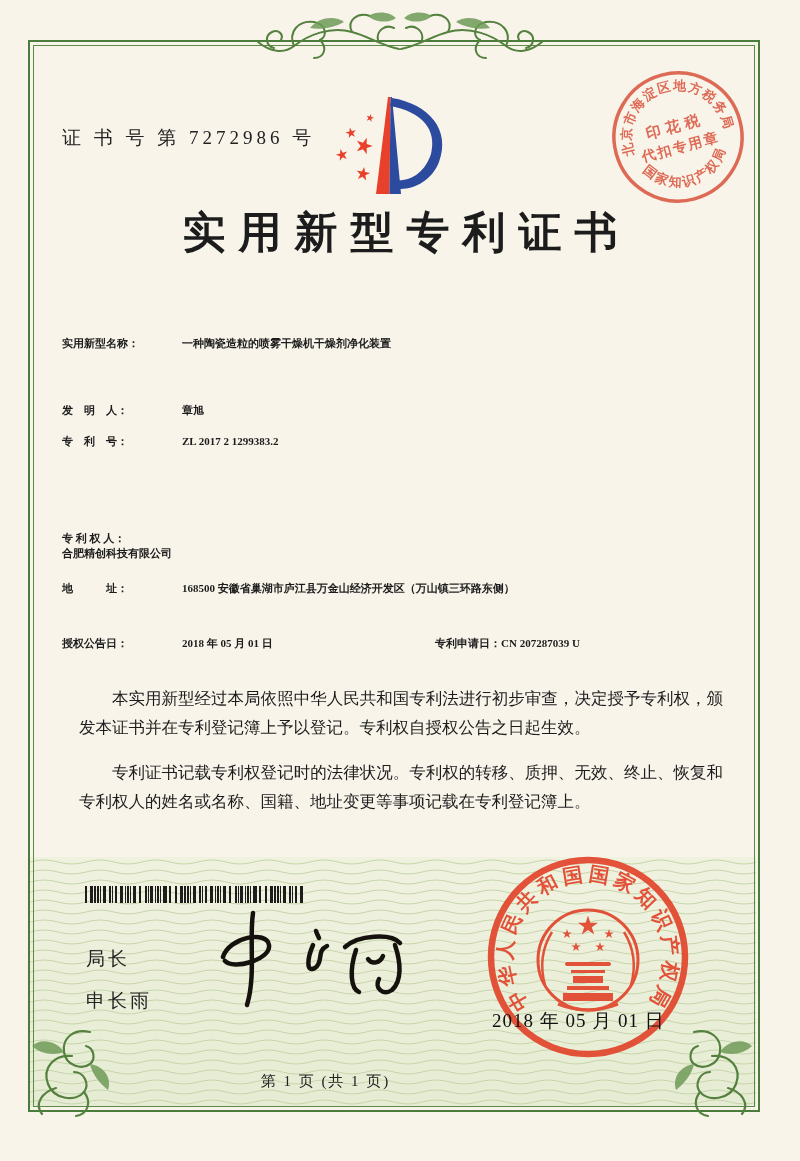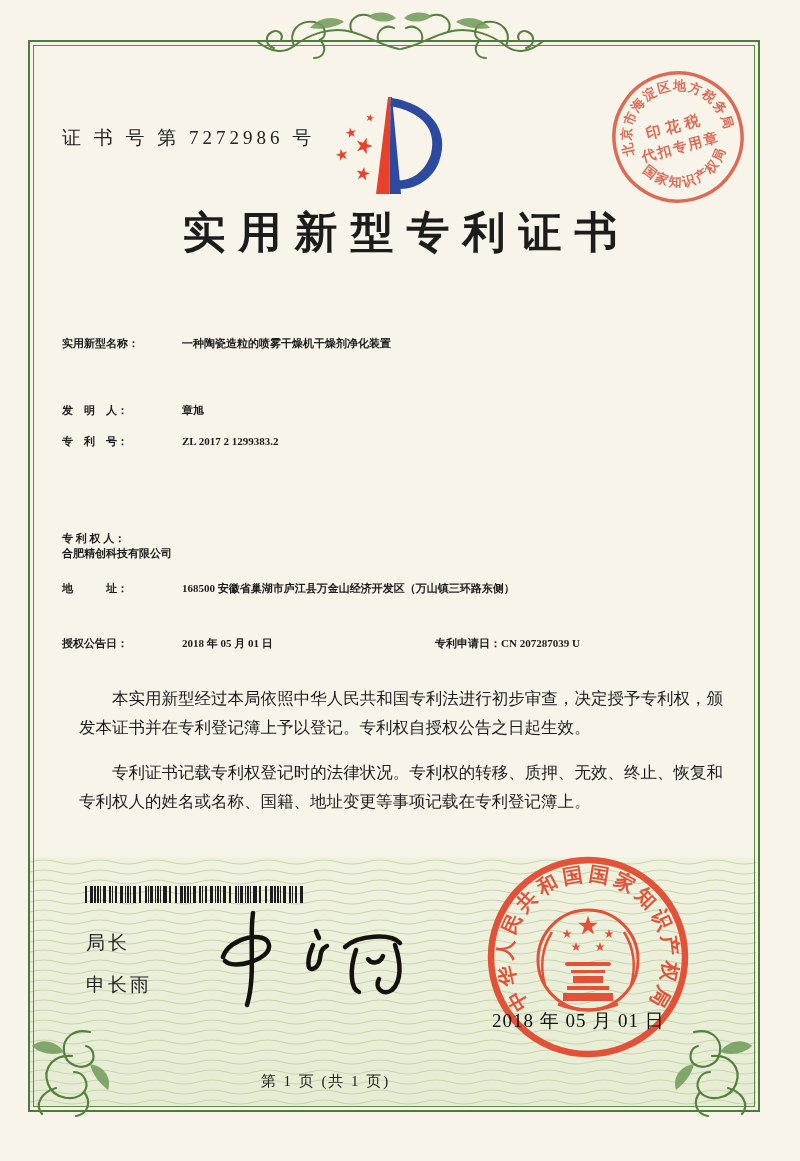--- a/index.html
+++ b/index.html
@@ -50,21 +50,21 @@
     font-size:16.5px; line-height:1.76; text-align:justify;
   }
   .paras p{margin:16px; text-indent:2em;}
   .barcode{
     position:absolute; left:85px; top:886px; width:218px; height:17px; z-index:3;
     background:
       repeating-linear-gradient(90deg,#1d1d1d 0 2px,transparent 2px 6px),
       repeating-linear-gradient(90deg,#1d1d1d 0 1px,transparent 1px 5px),
       repeating-linear-gradient(90deg,#1d1d1d 0 1px,transparent 1px 9px);
   }
-  .signer{position:absolute; left:86px; z-index:3; font-size:19px; letter-spacing:3px; color:#222;}
+  .signer{position:absolute; left:86px; z-index:3; font-size:19px; letter-spacing:3px; color:#222;margin-top:16px;}
   .sig{position:absolute; left:195px; top:905px; z-index:3;}
   .seal{position:absolute; left:483px; top:852px; z-index:4;}
   .seal-date{
     position:absolute; left:492px; top:1008px; z-index:5;
     font-size:19px; letter-spacing:1px; color:#101010; white-space:nowrap;
   }
   .tax-stamp{position:absolute; left:598px; top:57px; z-index:4; transform:rotate(-15deg); opacity:.92;}
   .footer{
     position:absolute; left:0; top:1072px; width:651px; text-align:center;
     font-size:15px; letter-spacing:2px; z-index:3; color:#222;

